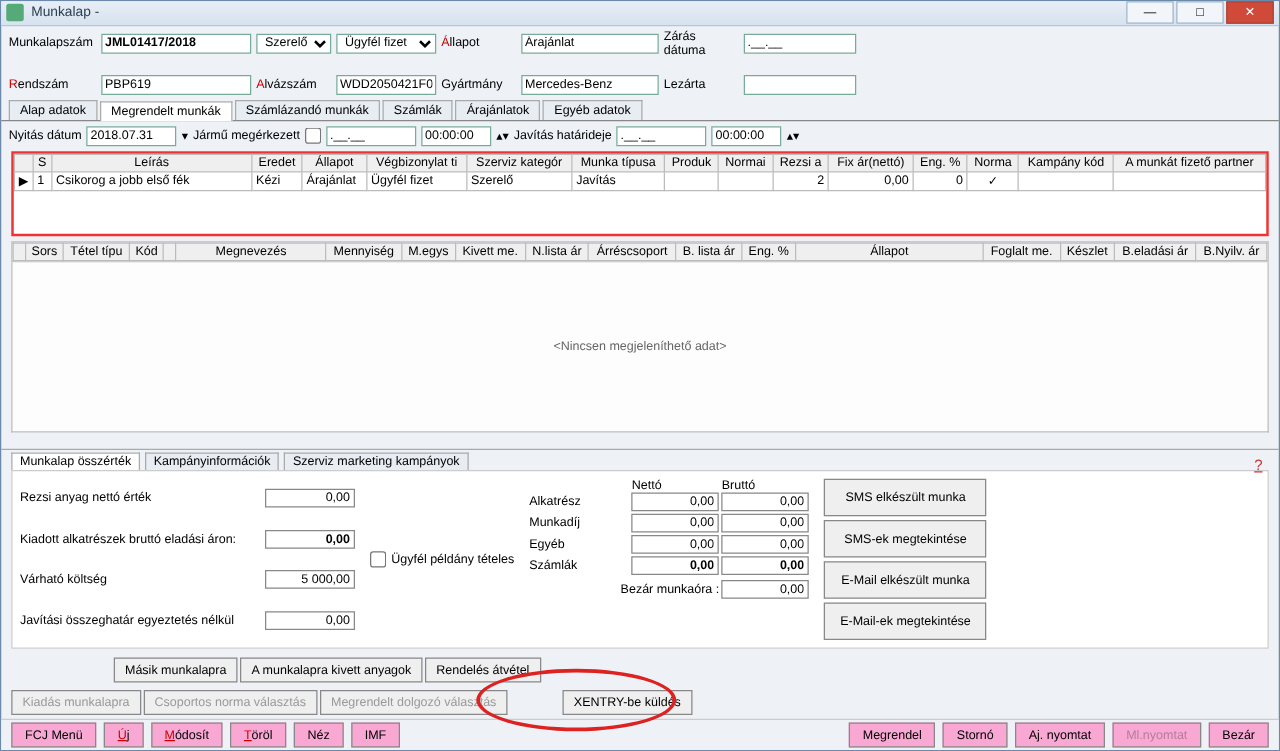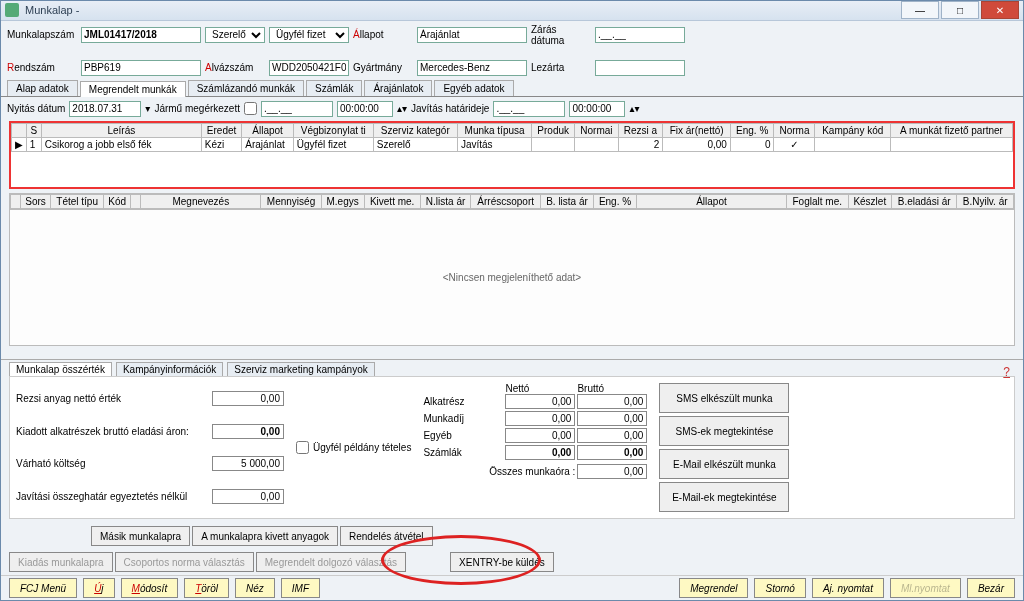--- a/index.html
+++ b/index.html
@@ -54,21 +54,21 @@
 .col3 { display: flex; flex-direction: column; gap: 3px; }
 .col3 button { height: 30px; width: 130px; font-size: 10px; border: 1px solid #888; background: #efefef; cursor: pointer; }
 .qmark { position: absolute; right: 4px; top: -12px; color: #c33; font-size: 12px; text-decoration: underline; }
 
 .btnrow { display: flex; gap: 2px; padding: 3px 8px; align-items: center; flex-wrap: wrap; }
 .btnrow button { height: 20px; padding: 0 8px; font-size: 10px; border: 1px solid #888; background: #efefef; cursor: pointer; }
 .btnrow button:disabled { color: #999; }
 .spacer { flex: 1; }
 .ellipse { position: absolute; border: 3px solid #d22; border-radius: 50%; width: 160px; height: 50px; pointer-events: none; }
 .footbar { background: #eef2f6; border-top: 1px solid #ccc; padding: 2px 8px; display: flex; gap: 6px; }
-.footbar button { height: 20px; padding: 0 10px; font-size: 10px; border: 1px solid #888; background: #fef9c3; cursor: pointer; font-style: italic; }
+.footbar button { height: 20px; padding: 0 10px; font-size: 10px; border: 1px solid #888; background: #f9a8d4; cursor: pointer; }
 </style>
 </head>
 <body>
 
 <div class="win">
   <div class="titlebar">
     <div class="icon"></div>
     <div class="title">Munkalap -</div>
     <div class="winbtns">
       <div class="winbtn">—</div>
@@ -229,21 +229,21 @@
           <label>Munkadíj</label>
           <input value="0,00" style="">
           <input value="0,00" style="">
           <label>Egyéb</label>
           <input value="0,00" style="">
           <input value="0,00" style="">
           <label>Számlák</label>
           <input class="bold" value="0,00" style="">
           <input class="bold" value="0,00" style="">
           <span></span>
-          <label style="grid-column:1/3;text-align:right">Összes munkaóra :</label>
+          <label style="grid-column:1/3;text-align:right">Bezár munkaóra :</label>
           <input value="0,00" style="">
         </div>
       </div>
       <div class="col3">
         <button>SMS elkészült munka</button>
         <button>SMS-ek megtekintése</button>
         <button>E-Mail elkészült munka</button>
         <button>E-Mail-ek megtekintése</button>
       </div>
     </div>

